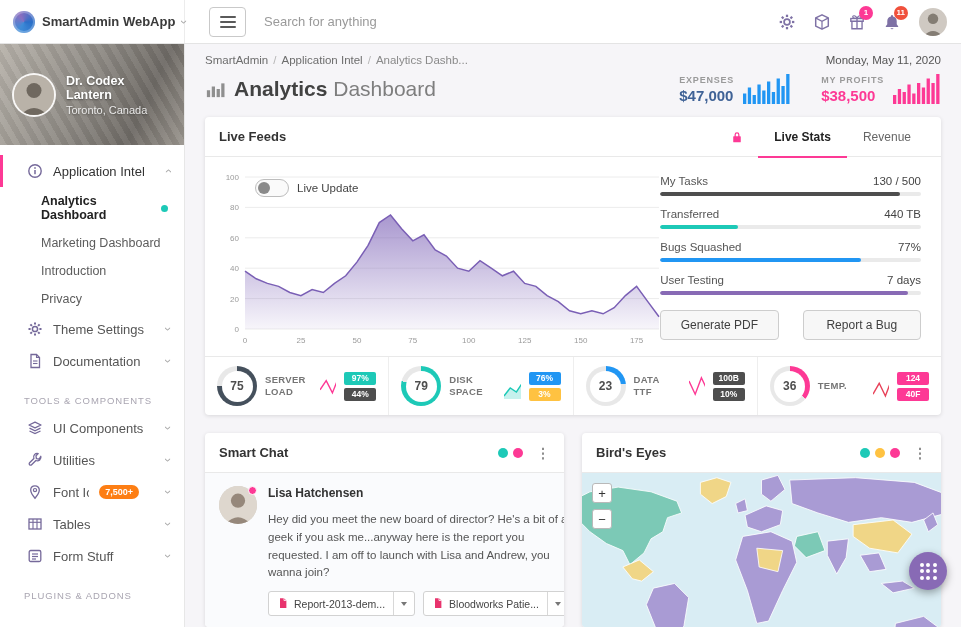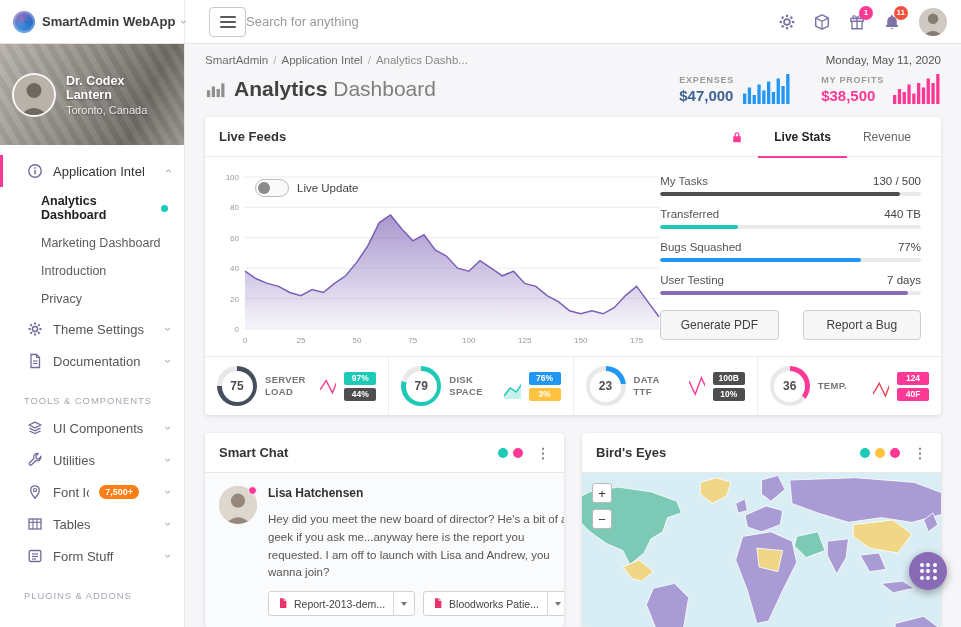--- a/index.html
+++ b/index.html
@@ -8,21 +8,21 @@
   .app{display:grid;grid-template-columns:185px 1fr;grid-template-rows:44px 1fr;width:961px;height:627px}
 
   
   .navbar{grid-column:1/3;display:flex;align-items:stretch;background:#fff;border-bottom:1px solid #e4e4e4;z-index:5}
   .brand{width:185px;flex:none;display:flex;align-items:center;gap:7px;padding-left:13px;border-right:1px solid #ececec;cursor:pointer}
   .logo{width:22px;height:22px;border-radius:50%;background:conic-gradient(from 210deg,#3f8cd8,#8a6fc0,#2a6fc8,#3f8cd8);flex:none;box-shadow:inset 0 0 0 2px rgba(255,255,255,.25)}
   .brand-name{font-size:13px;color:#3a3a3a;font-weight:700;white-space:nowrap}
   .chev{color:#a9a9a9;font-size:12px;display:inline-block;line-height:1}
   .chev.down{transform:rotate(90deg)}
   .chev.up{transform:rotate(-90deg)}
-  .nav-left{display:flex;align-items:center;padding-left:24px;flex:1}
+  .nav-left{display:flex;align-items:center;gap:18px;padding-left:24px;flex:1}
   .hamburger{width:37px;height:30px;border:1px solid #c9c9c9;border-radius:4px;background:#fff;display:flex;flex-direction:column;justify-content:center;align-items:center;gap:3px;cursor:pointer}
   .hamburger span{width:16px;height:2px;background:#5a5a5a;border-radius:1px}
   .search{border:none;outline:none;font-family:inherit;font-size:13px;color:#555;width:300px;background:transparent}
   .search::placeholder{color:#9a9a9a}
   .nav-right{display:flex;align-items:center;padding-right:14px}
   .nav-icon-btn{position:relative;background:none;border:none;color:#7e71a5;width:35px;height:44px;cursor:pointer;display:flex;align-items:center;justify-content:center}
   .nbadge{position:absolute;top:6px;right:1px;min-width:14px;height:14px;border-radius:8px;color:#fff;font-size:8px;line-height:14px;padding:0 3px;font-weight:700;text-align:center}
   .nav-avatar{width:28px;height:28px;border-radius:50%;overflow:hidden;margin-left:10px;cursor:pointer;flex:none}
 
   

